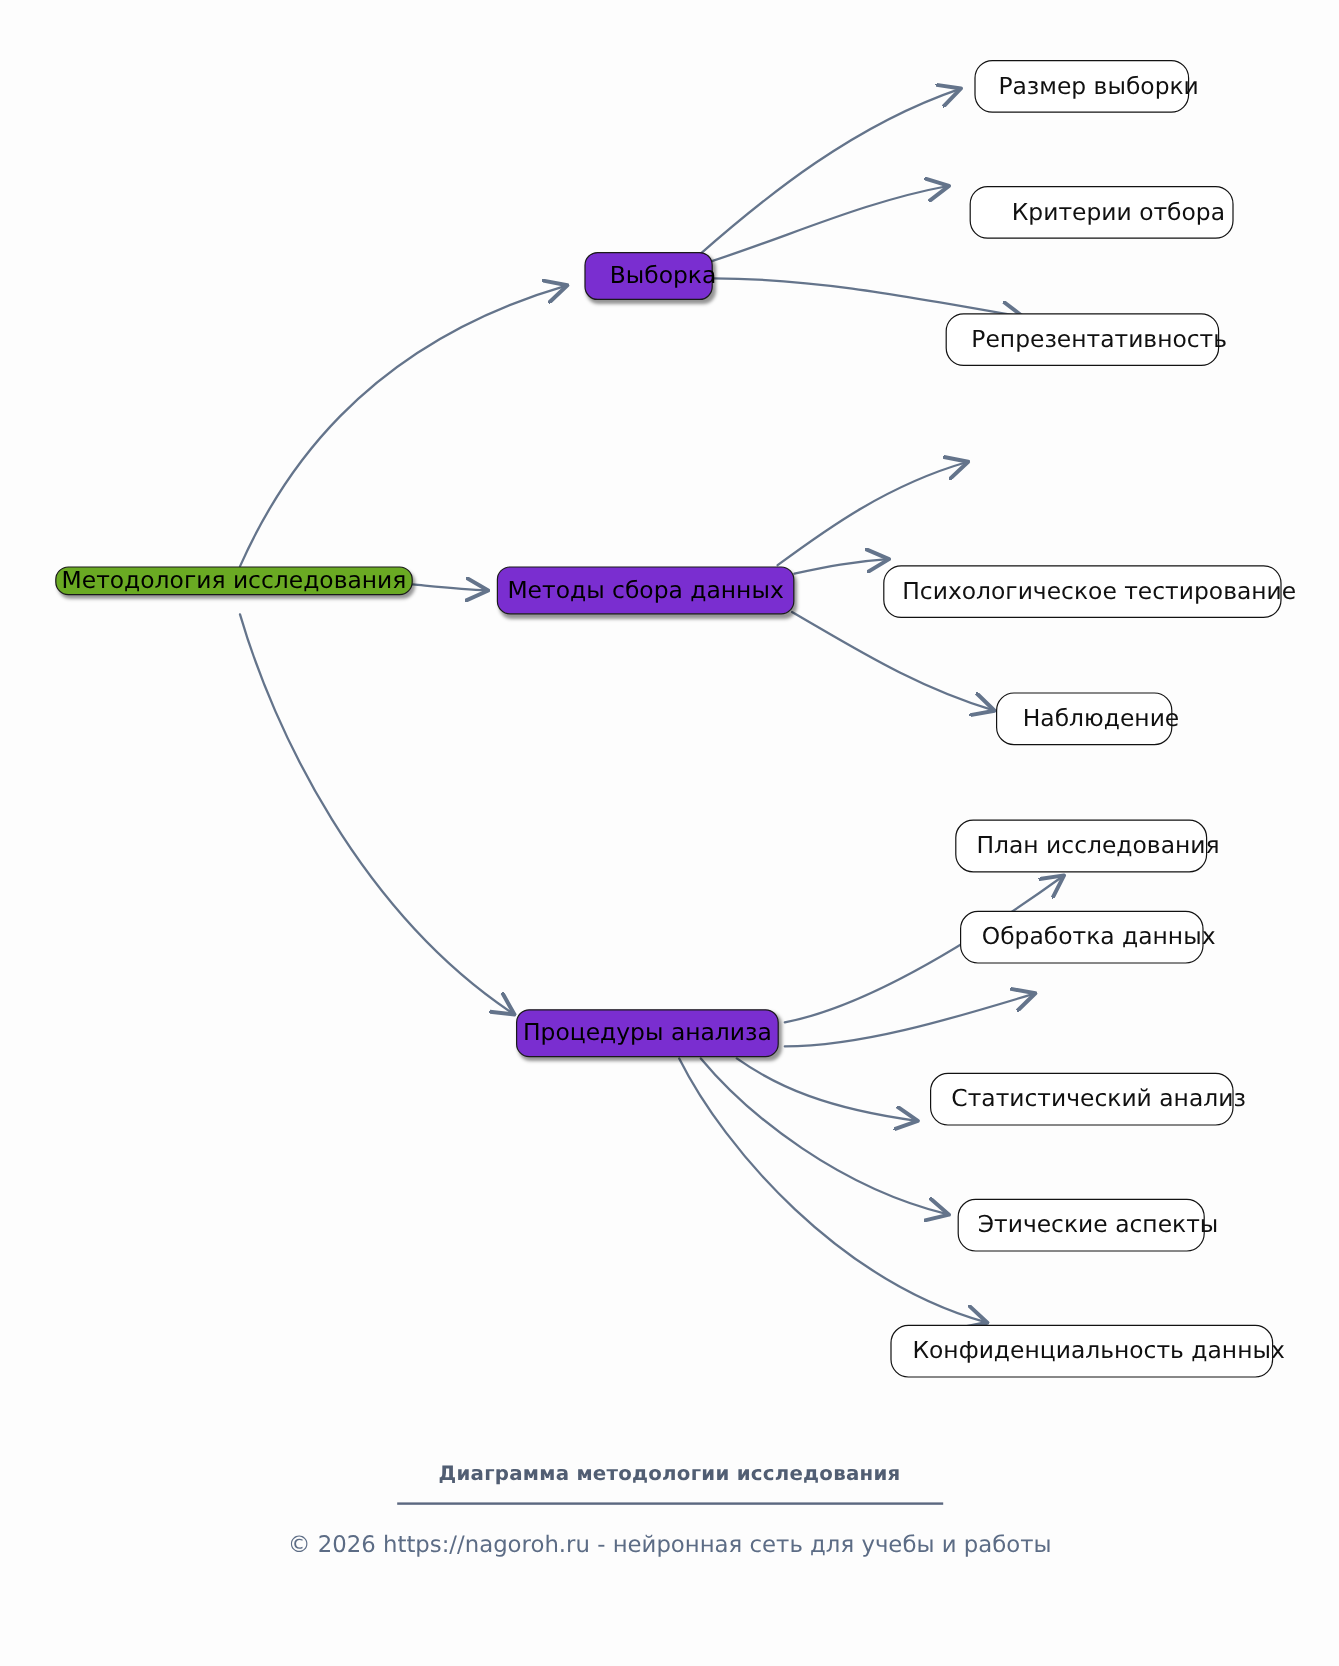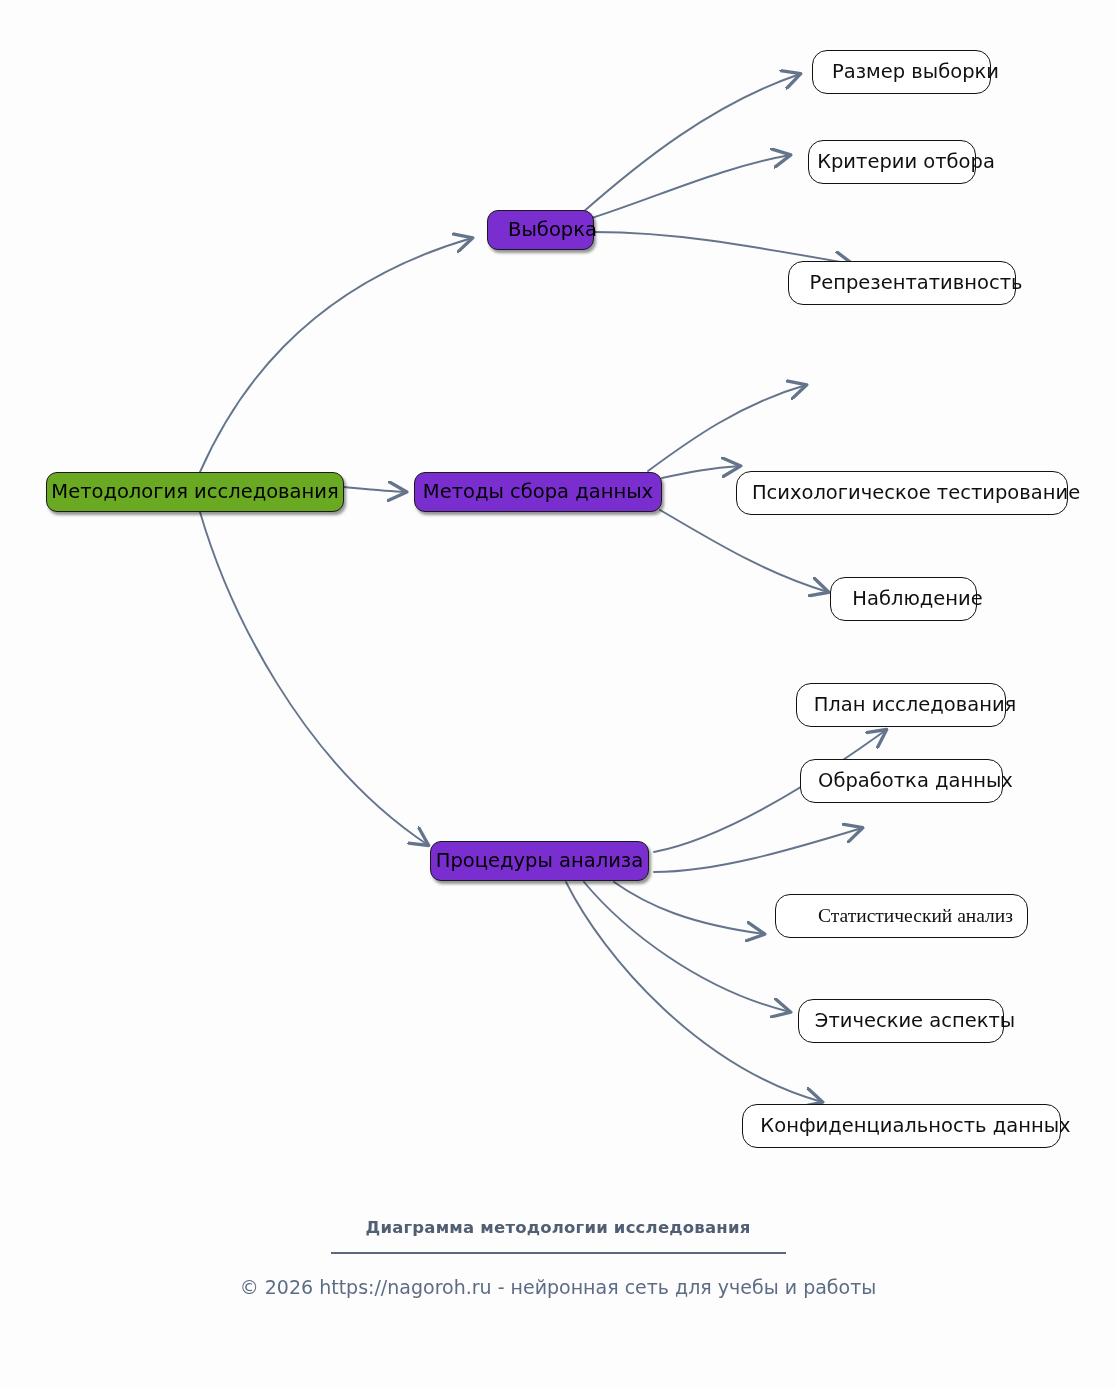--- a/index.html
+++ b/index.html
@@ -136,32 +136,32 @@
       <path d="M 660 510 C 712 540 762 572 828 592" marker-end="url(#arrowOpen)"></path>
 
       <path d="M 654 852 C 716 840 800 792 886 730" marker-end="url(#arrowOpen)"></path>
       <path d="M 654 872 C 716 872 790 850 862 828" marker-end="url(#arrowOpen)"></path>
       <path d="M 614 882 C 648 906 690 924 764 934" marker-end="url(#arrowOpen)"></path>
       <path d="M 584 882 C 624 930 700 990 790 1012" marker-end="url(#arrowOpen)"></path>
       <path d="M 566 882 C 604 958 700 1068 822 1102" marker-end="url(#arrowOpen)"></path>
     </g>
   </svg>
 
-  <div class="node root" style="left:46px; top:472px; width:298px; height:40px;justify-content:center;">
+  <div class="node root" style="left:46px; top:472px; width:298px; height:24px;justify-content:center;">
     <span class="node-label">Методология исследования</span>
   </div>
 
   <div class="node branch" style="left:487px; top:210px; width:107px; height:40px;padding-left:24px;">
     <span class="node-label">Выборка</span>
   </div>
 
   <div class="node leaf" style="left:812px; top:50px; width:179px; height:44px;">
     <span class="node-label">Размер выборки</span>
   </div>
-  <div class="node leaf" style="left:808px; top:140px; width:168px; height:44px;">
+  <div class="node leaf" style="left:808px; top:155px; width:220px; height:44px;">
     <span class="node-label">Критерии отбора</span>
   </div>
   <div class="node leaf" style="left:788px; top:261px; width:228px; height:44px;">
     <span class="node-label">Репрезентативность</span>
   </div>
 
   <div class="node branch" style="left:414px; top:472px; width:248px; height:40px;">
     <span class="node-label">Методы сбора данных</span>
   </div>
 
@@ -175,21 +175,21 @@
   <div class="node branch" style="left:430px; top:841px; width:219px; height:40px;">
     <span class="node-label">Процедуры анализа</span>
   </div>
 
   <div class="node leaf" style="left:796px; top:683px; width:210px; height:44px;">
     <span class="node-label">План исследования</span>
   </div>
   <div class="node leaf" style="left:800px; top:759px; width:203px; height:44px;">
     <span class="node-label">Обработка данных</span>
   </div>
-  <div class="node leaf" style="left:775px; top:894px; width:253px; height:44px;font-family:Liberation Serif, serif;">
+  <div class="node leaf" style="left:775px; top:894px; width:253px; height:44px;">
     <span class="node-label">Статистический анализ</span>
   </div>
   <div class="node leaf" style="left:798px; top:999px; width:206px; height:44px;">
     <span class="node-label">Этические аспекты</span>
   </div>
   <div class="node leaf" style="left:742px; top:1104px; width:319px; height:44px;">
     <span class="node-label">Конфиденциальность данных</span>
   </div>
 
 </div>

